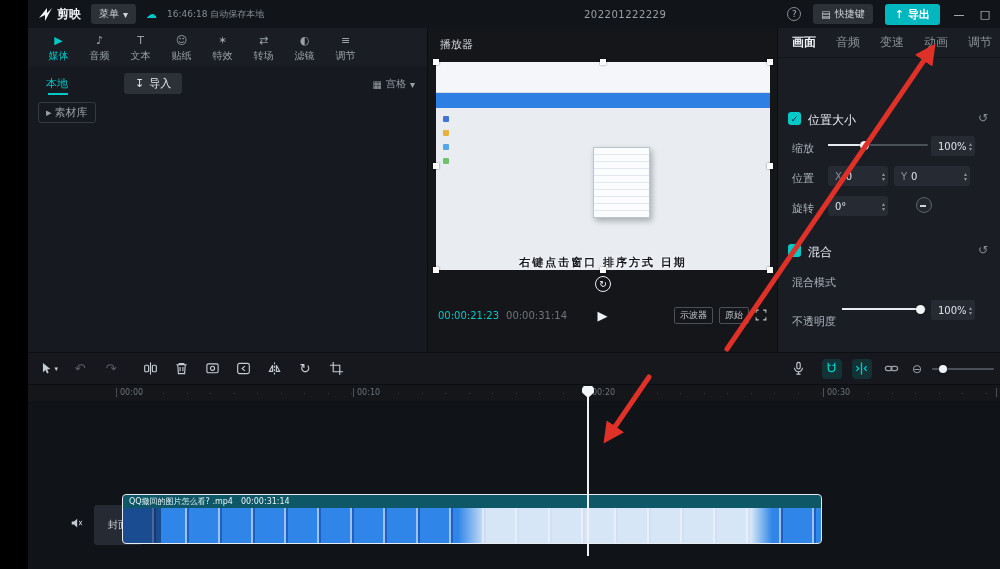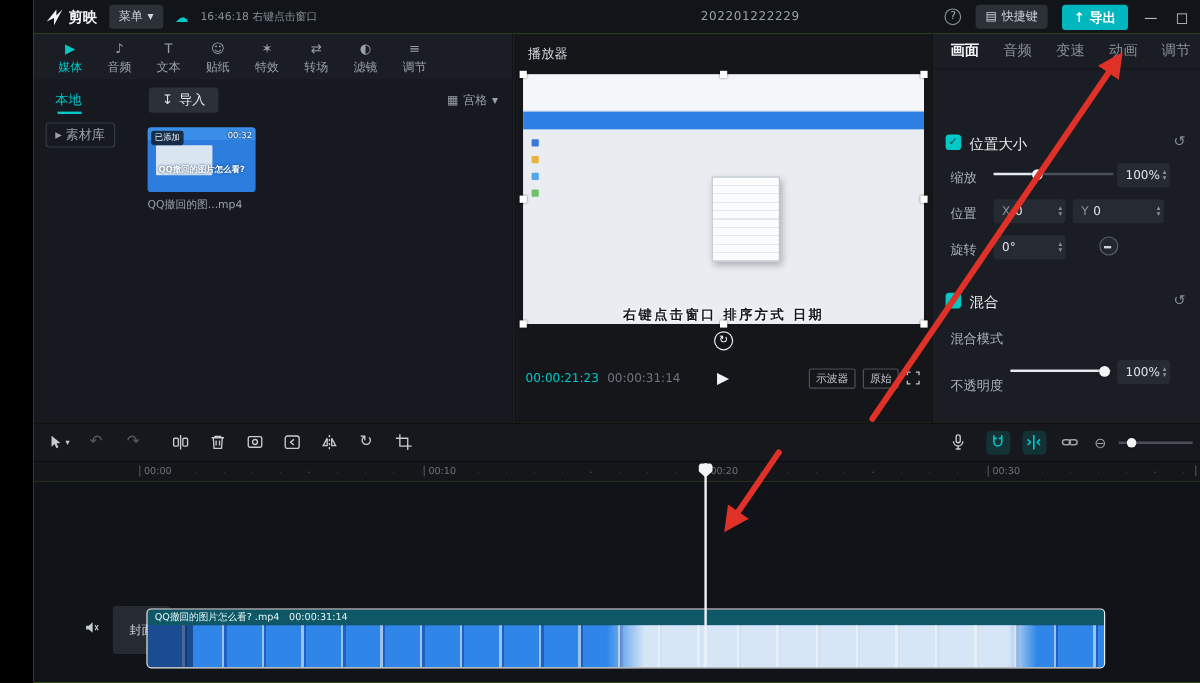--- a/index.html
+++ b/index.html
@@ -125,21 +125,21 @@
   
   .ruler{position:absolute;top:385px;left:0;right:0;height:16px;background:#141619;cursor:pointer;}
   .ruler::after{content:"";position:absolute;left:88px;right:0;top:8px;height:1px;
                 background:repeating-linear-gradient(90deg,#343b44 0 1px,transparent 1px 23.5px);}
   .tick{position:absolute;top:3px;font-size:8px;color:#6c737c;border-left:1px solid #4a515a;
         padding-left:3px;line-height:9px;}
   .tracks{position:absolute;top:401px;left:0;right:0;bottom:0;background:#101318;}
   .trackmute{position:absolute;left:42px;top:114px;color:#c6ccd4;cursor:pointer;}
   .cover{position:absolute;left:66px;top:104px;width:48px;height:40px;background:#262b33;border-radius:3px;
          color:#cfd4da;font-size:10px;display:flex;align-items:center;justify-content:center;cursor:pointer;}
-  .clip{position:absolute;left:95px;top:107px;width:797px;height:48px;border-radius:3px;overflow:hidden;
+  .clip{position:absolute;left:95px;top:94px;width:698px;height:48px;border-radius:3px;overflow:hidden;
         outline:1.5px solid #e8edf2;cursor:pointer;}
   .clip-head{height:13px;background:#0d5766;display:flex;align-items:center;gap:8px;padding:0 6px;
              font-size:8px;color:#e8f4f6;white-space:nowrap;overflow:hidden;}
   .clip-body{height:35px;
     background:
       linear-gradient(90deg,rgba(9,28,74,.55) 0 38px,rgba(0,0,0,0) 38px),
       linear-gradient(90deg,rgba(255,255,255,0) 0 48%,rgba(244,247,250,.85) 52% 90%,rgba(255,255,255,0) 93%),
       repeating-linear-gradient(90deg,#2f86e8 0 29px,#9cc3ee 29px 31px,#1d5fc2 31px 33px);}
   .ph-line{position:absolute;left:559px;top:386px;width:2px;height:170px;background:#eef2f6;z-index:30;cursor:ew-resize;}
   .ph-head{position:absolute;left:554px;top:386px;width:12px;height:12px;background:#f2f5f8;z-index:31;cursor:ew-resize;
@@ -158,21 +158,21 @@
         <svg width="15" height="15" viewBox="0 0 15 15">
             <path d="M1 11 L9 1 L9 6 L14 1 L7 14 L7 8 Z" fill="#f2f5f8"></path>
           </svg>
         <b>剪映</b>
       </span>
       <button class="chip">
         <span>菜单</span>
         <span>▾</span>
       </button>
       <span class="cloud">☁</span>
-      <span class="autosave">16:46:18 右键点击窗口</span>
+      <span class="autosave">16:46:18 自动保存本地</span>
     </div>
     <div class="tb-code">202201222229</div>
     <div class="tb-right">
       <span class="help">?</span>
       <button class="chip">
         <span>▤</span>
         <span>快捷键</span>
       </button>
       <button class="export">
         <span>↑</span>
@@ -231,29 +231,20 @@
       <span>↧</span>
       <span>导入</span>
     </button>
 
     <div class="viewmode">
       <span>▦</span>
       <span>宫格</span>
       <span>▾</span>
     </div>
 
-    <figure class="card">
-      <div class="thumb">
-        <span class="win"></span>
-        <span class="badge">已添加</span>
-        <span class="dur">00:32</span>
-        <span class="cap">QQ撤回的图片怎么看?</span>
-      </div>
-      <figcaption class="fname">QQ撤回的图...mp4</figcaption>
-    </figure>
   </section>
 
   <section class="player-panel">
     <div class="pp-title">播放器</div>
 
     <div class="preview">
       <div class="v-top"></div>
       <div class="v-blue"></div>
       <div class="v-body">
         <span class="v-ic" style="top:8px;background:#3b77d8"></span>

